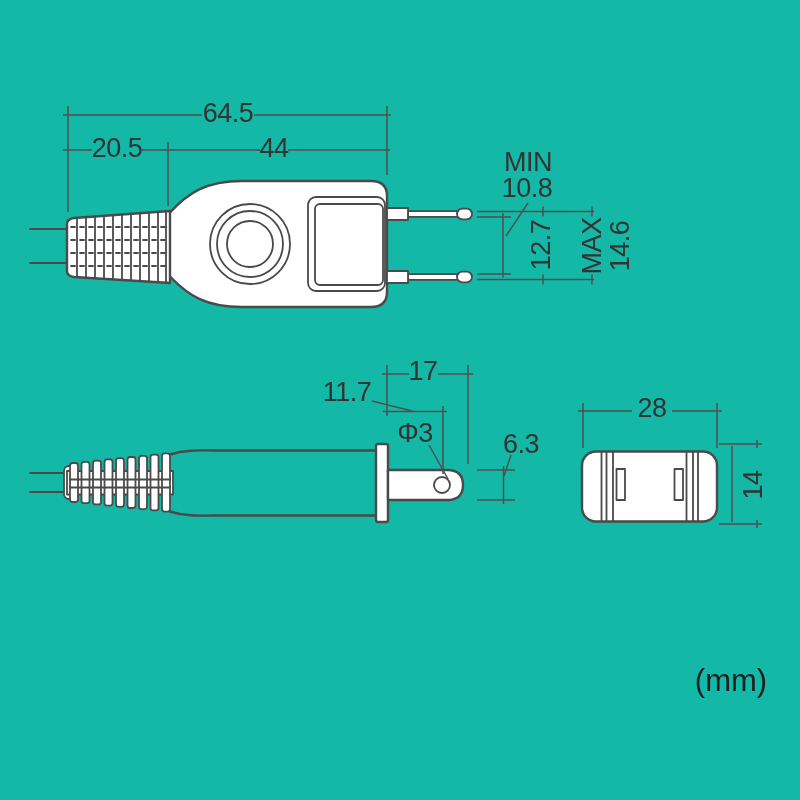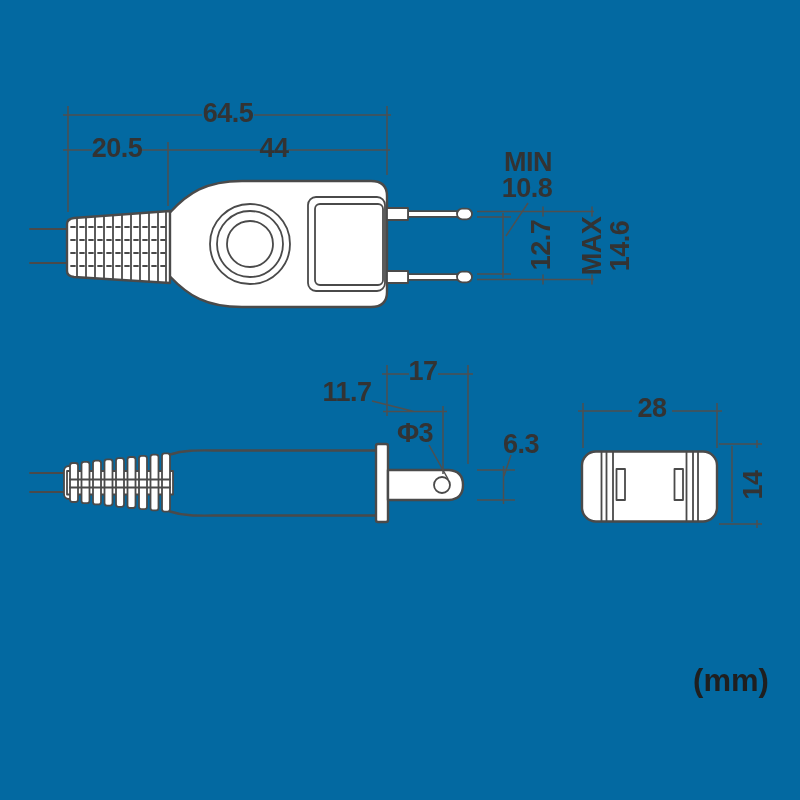--- a/index.html
+++ b/index.html
@@ -7,22 +7,21 @@
     padding: 0;
     background: #ffffff;
     width: 800px;
     height: 800px;
     overflow: hidden;
   }
   .stage {
     position: relative;
     width: 800px;
     height: 800px;
-    background: #0369a1;
-    font-weight: bold;
+    background: #14b8a6;
   }
   svg { display: block; }
   .outline {
     stroke: #4a4a4a;
     stroke-width: 2.4;
     fill: #ffffff;
     stroke-linejoin: round;
     stroke-linecap: round;
   }
   .outline-nf {

